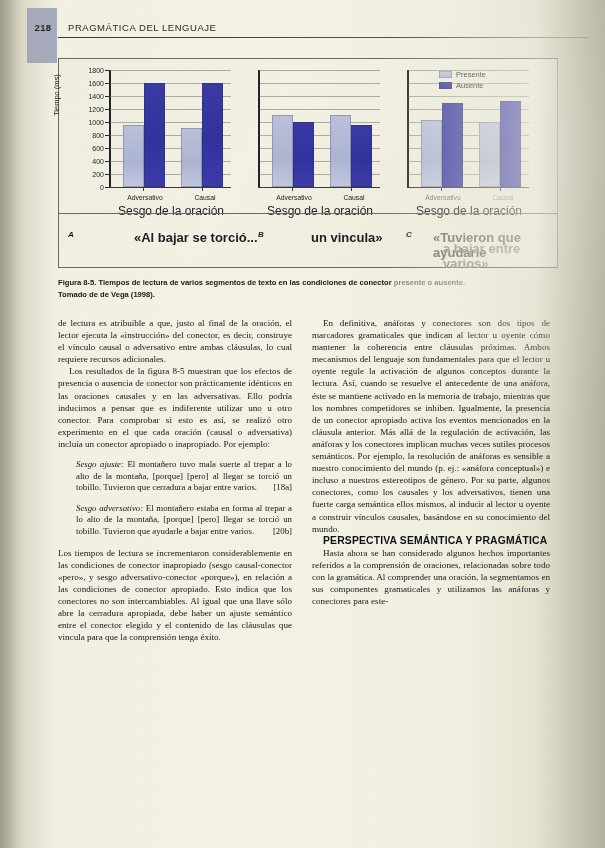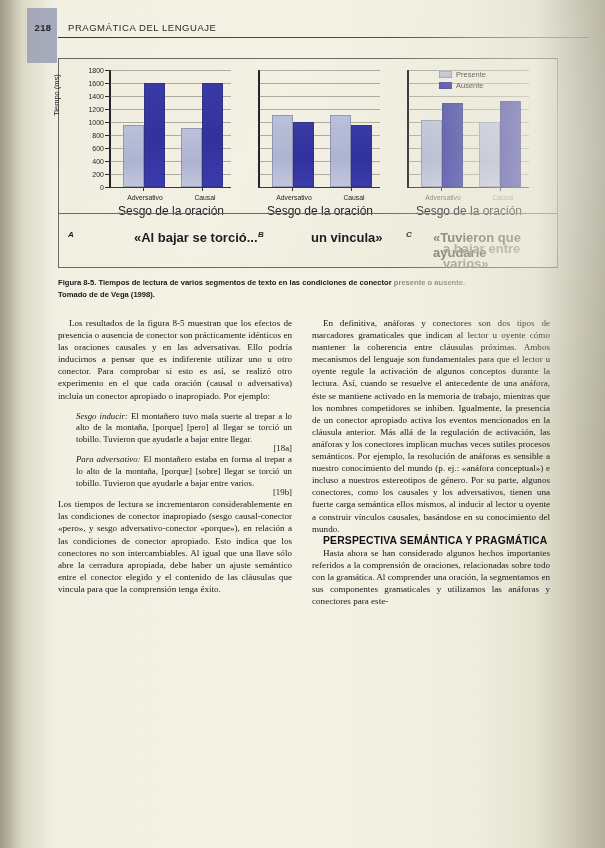--- a/index.html
+++ b/index.html
@@ -139,21 +139,21 @@
   }
   .col.left{left:58px;}
   .col.right{left:312px;width:238px;}
   .col p{margin:0;text-indent:11px;}
   .col p.noindent{text-indent:0;}
   .example{
     margin:9px 0 0 0;padding-left:18px;text-indent:0;
     font-size:8.8px;line-height:11.6px;
   }
   .example .lbl{font-style:italic;}
-  .example .ref{float:right;margin-top:9px;}
+  .example .ref{float:right;}
   .gap{height:9px;}
   .sec-head{
     margin:19px 0 9px 0;text-indent:0;
     font-family:"Liberation Sans", sans-serif;
     font-size:10.4px;letter-spacing:.15px;color:#121216;font-weight:bold;
   }
   .f2{color:#76746a;}
   .f3{color:#9d9b8f;}
 </style>
 </head>
@@ -289,30 +289,31 @@
   <div class="panel-note f2" style="left:375px;top:172px">«Tuvieron que ayudarle</div>
   <div class="panel-note f3" style="left:385px;top:183px">a bajar entre varios»</div>
 </div>
 
 <div class="caption">
   <span>Figura 8-5. Tiempos de lectura de varios segmentos de texto en las condiciones de conector </span><span class="fade">presente o ausente.</span><br>
   <span>Tomado de de Vega (1998).</span>
 </div>
 
 <div class="col left">
+  <p class="noindent">de lectura es atribuible a que, justo al final de la oración, el lector ejecuta la «instrucción» del conector, es decir, construye el vínculo causal o adversativo entre ambas cláusulas, lo cual requiere recursos adicionales.</p>
   <p>Los resultados de la figura 8-5 muestran que los efectos de presencia o ausencia de conector son prácticamente idénticos en las oraciones causales y en las adversativas. Ello podría inducirnos a pensar que es indiferente utilizar uno u otro conector. Para comprobar si esto es así, se realizó otro experimento en el que cada oración (causal o adversativa) incluía un conector apropiado o inapropiado. Por ejemplo:</p>
 
   <div class="example">
-    <span class="lbl">Sesgo inducir:</span><span> El montañero tuvo mala suerte al trepar a lo alto de la montaña, [porque] [pero] al llegar se torció un tobillo. Tuvieron que ayudarle a bajar entre llegar.</span>
+    <span class="lbl">Sesgo ajuste:</span><span> El montañero tuvo mala suerte al trepar a lo alto de la montaña, [porque] [pero] al llegar se torció un tobillo. Tuvieron que cerradura a bajar entre varios.</span>
     <span class="ref">[18a]</span>
   </div>
 
   <div class="example">
-    <span class="lbl">Para adversativo:</span><span> El montañero estaba en forma al trepar a lo alto de la montaña, [porque] [sobre] llegar se torció un tobillo. Tuvieron que ayudarle a bajar entre varios.</span>
-    <span class="ref">[19b]</span>
+    <span class="lbl">Sesgo adversativo:</span><span> El montañero estaba en forma al trepar a lo alto de la montaña, [porque] [pero] llegar se torció un tobillo. Tuvieron que ayudarle a bajar entre varios.</span>
+    <span class="ref">[20b]</span>
   </div>
 
   <div class="gap"></div>
   <p class="noindent">Los tiempos de lectura se incrementaron considerablemente en las condiciones de conector inapropiado (sesgo causal-conector «pero», y sesgo adversativo-conector «porque»), en relación a las condiciones de conector apropiado. Esto indica que los conectores no son intercambiables. Al igual que una llave sólo abre la cerradura apropiada, debe haber un ajuste semántico entre el conector elegido y el contenido de las cláusulas que vincula para que la comprensión tenga éxito.</p>
 </div>
 
 <div class="col right">
   <p>En definitiva, anáforas y conectores son dos tipos de marcadores gramaticales que indican al lector u oyente cómo mantener la coherencia entre cláusulas próximas. Ambos mecanismos del lenguaje son fundamentales para que el lector u oyente regule la activación de algunos conceptos durante la lectura. Así, cuando se resuelve el antecedente de una anáfora, éste se mantiene activado en la memoria de trabajo, mientras que los nombres competidores se inhiben. Igualmente, la presencia de un conector apropiado activa los eventos mencionados en la cláusula anterior. Más allá de la regulación de activación, las anáforas y los conectores implican muchas veces sutiles procesos semánticos. Por ejemplo, la resolución de anáforas es sensible a nuestro conocimiento del mundo (p. ej.: «anáfora conceptual») e incluso a nuestros estereotipos de género. Por su parte, algunos conectores, como los causales y los adversativos, tienen una fuerte carga semántica ellos mismos, al inducir al lector u oyente a construir vínculos causales, basándose en su conocimiento del mundo.</p>
   <p class="sec-head">PERSPECTIVA SEMÁNTICA Y PRAGMÁTICA</p>
   <p>Hasta ahora se han considerado algunos hechos importantes referidos a la comprensión de oraciones, relacionadas sobre todo con la gramática. Al comprender una oración, la segmentamos en sus componentes gramaticales y utilizamos las anáforas y conectores para este-</p>

